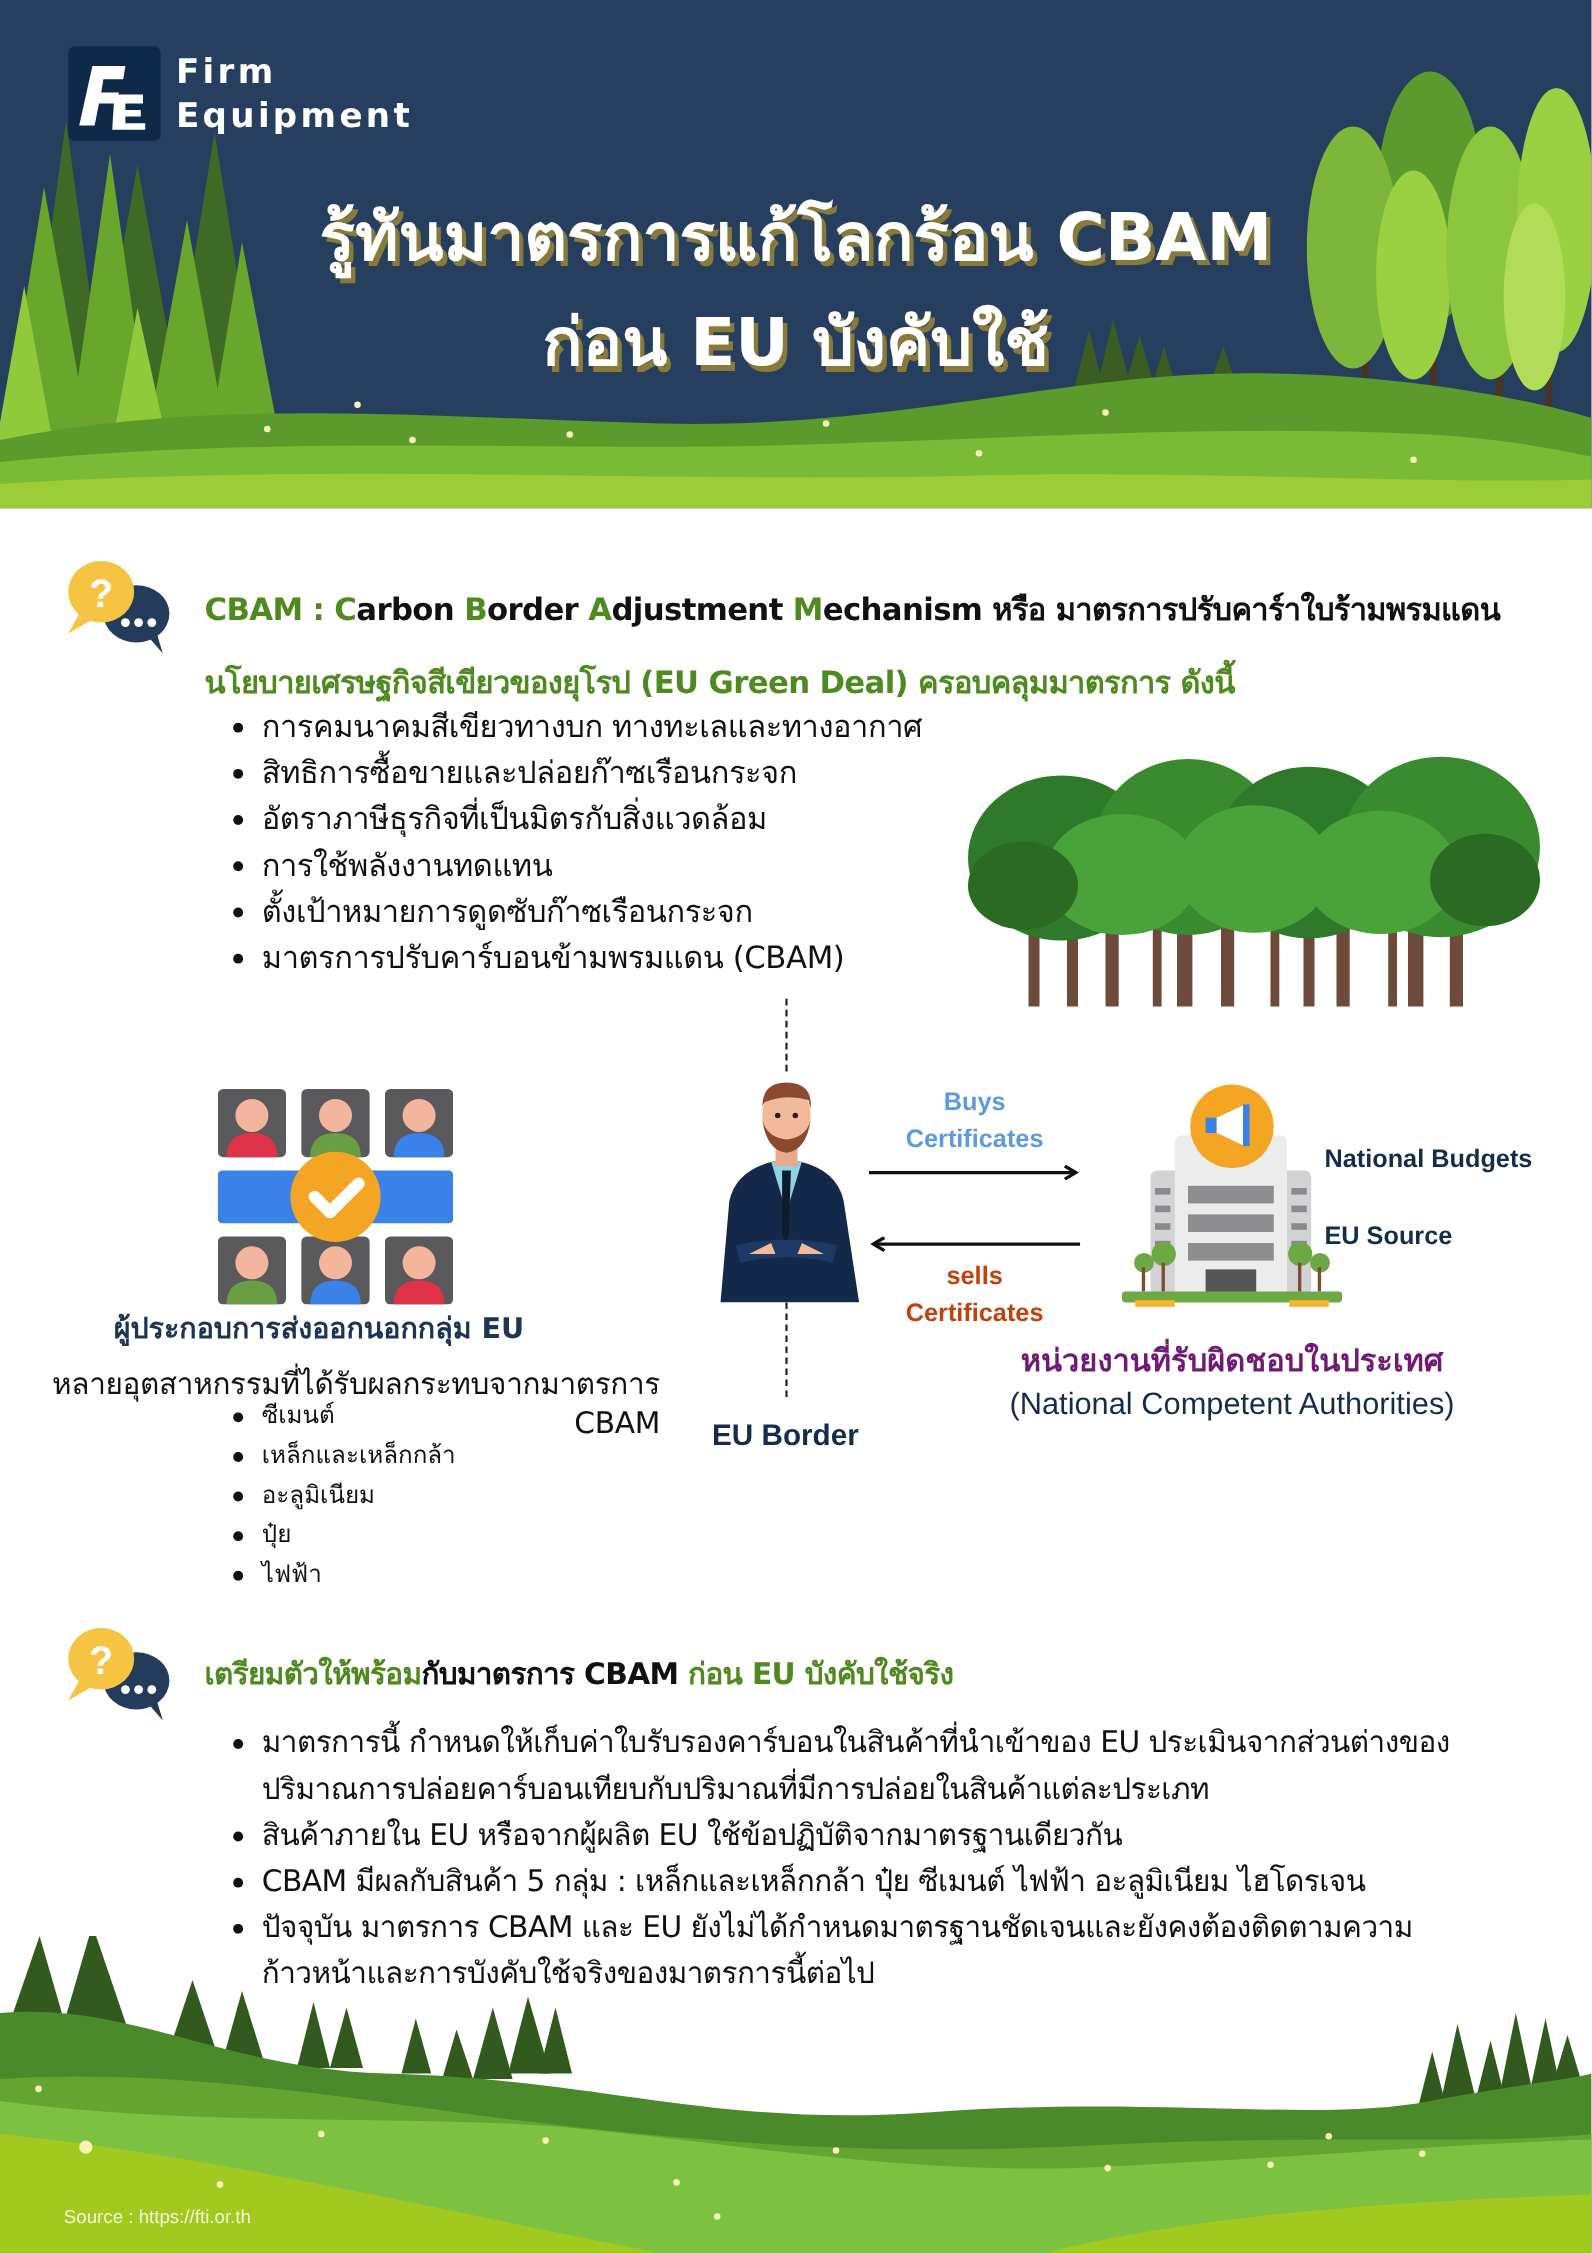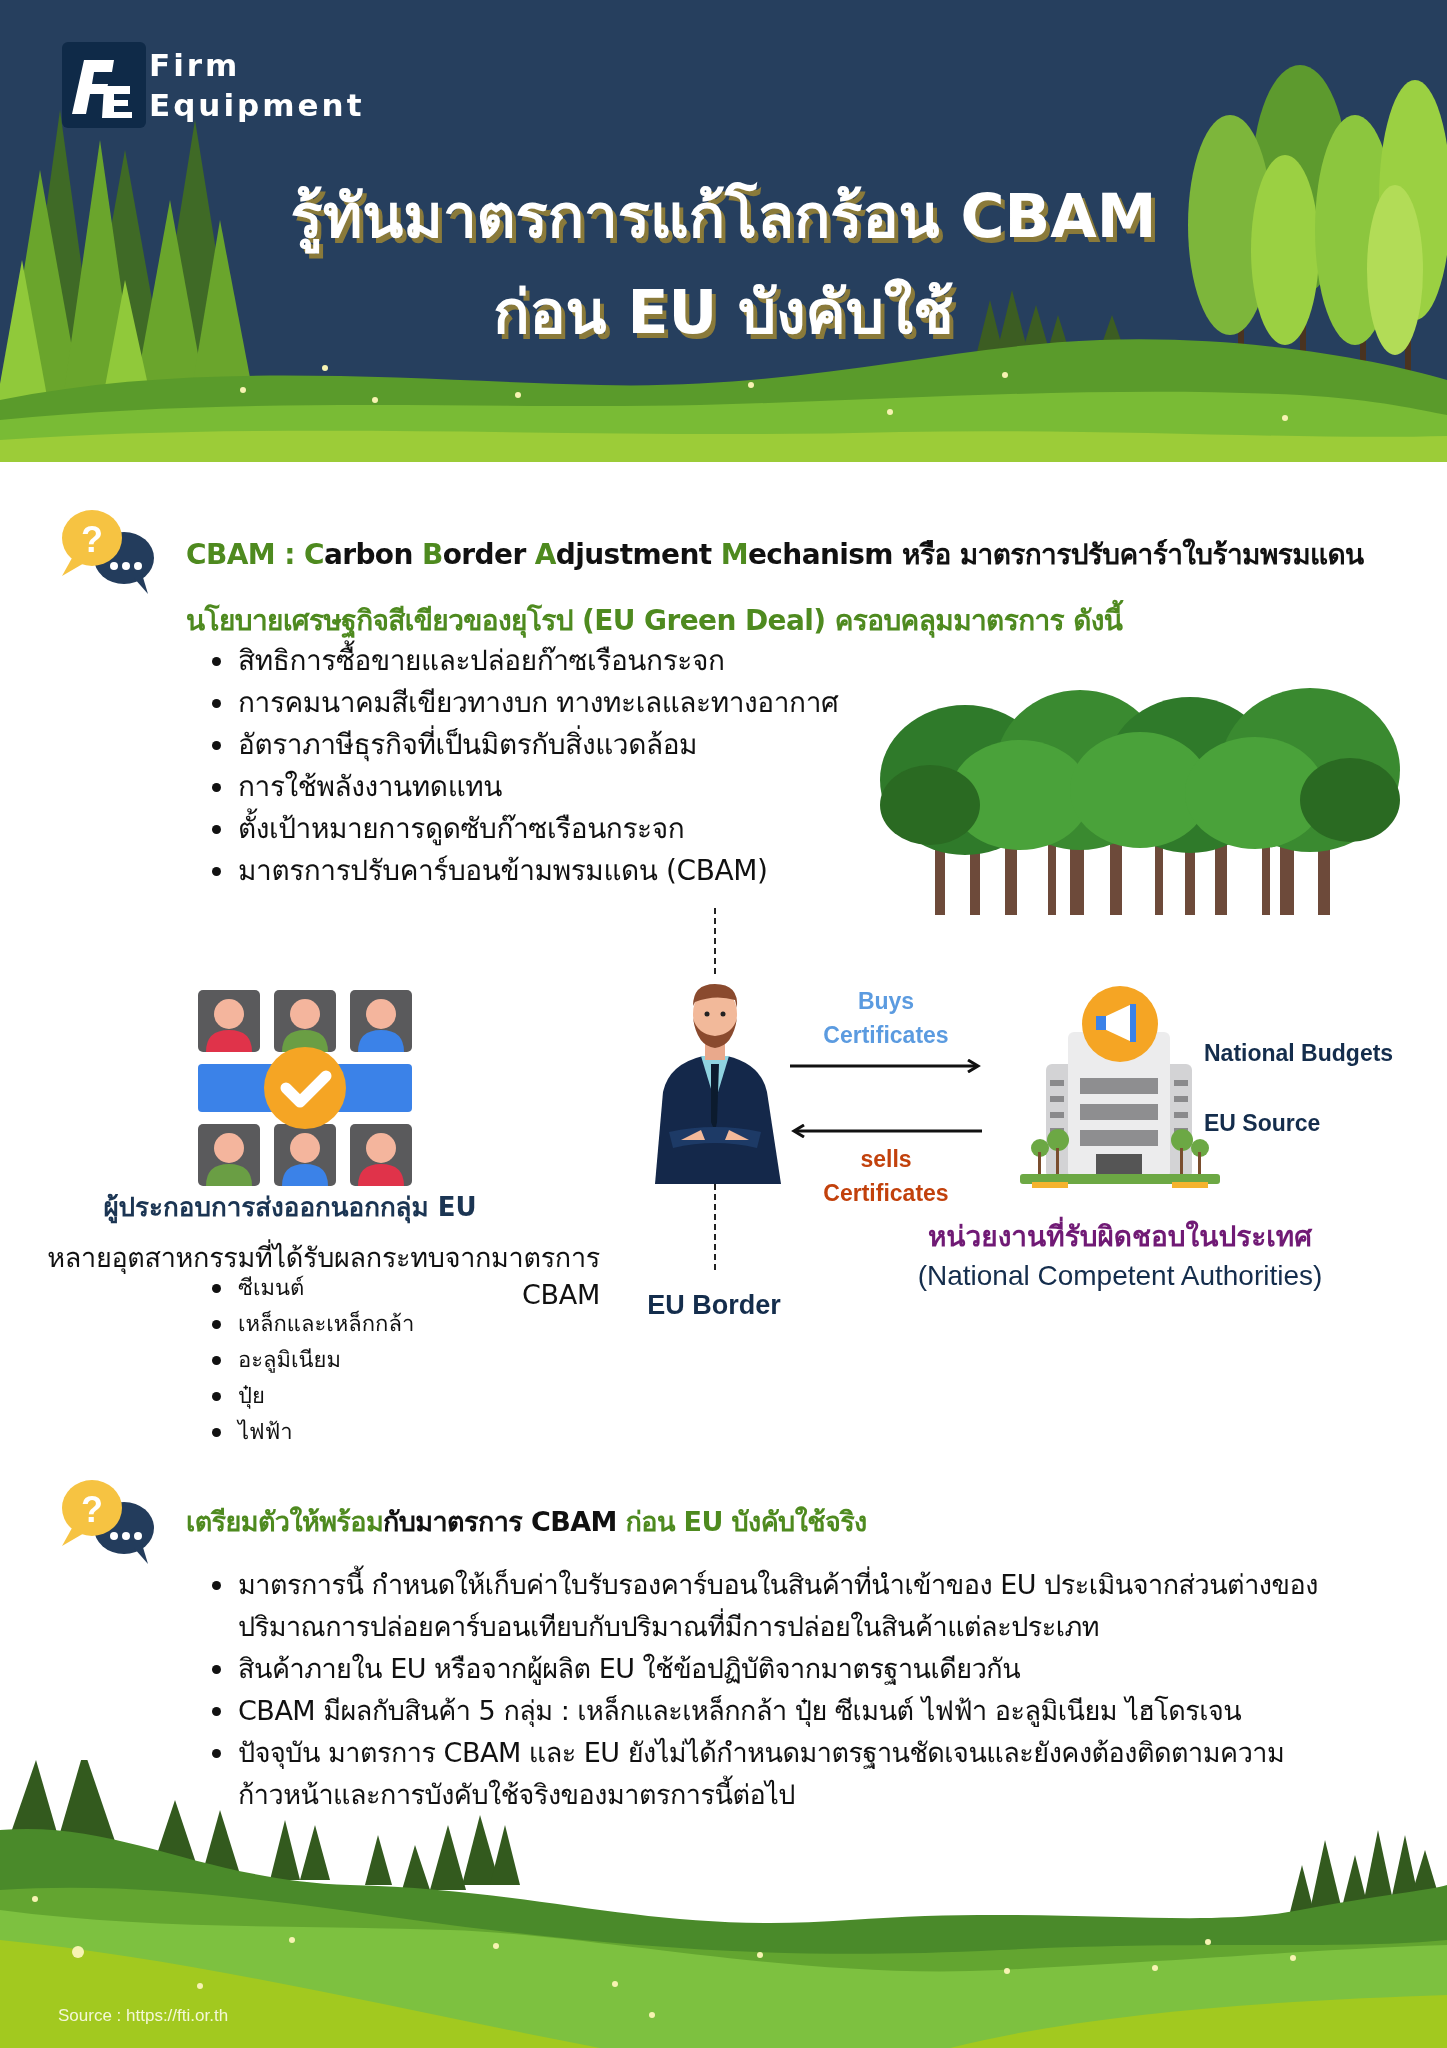--- a/index.html
+++ b/index.html
@@ -2,21 +2,21 @@
 <html><head>
 <meta charset="utf-8">
 <style>
 *{box-sizing:border-box;margin:0;padding:0}
 html,body{width:1447px;height:2048px;overflow:hidden;background:#fff}
 body{position:relative;font-family:"Liberation Sans","DejaVu Sans",sans-serif;color:#111}
 .hero{position:absolute;left:0;top:0;width:1447px;height:462px;background:#263f5e;overflow:hidden}
 .hero svg.scene{position:absolute;left:0;top:0}
 .logo{position:absolute;left:62px;top:42px;display:flex;align-items:center}
 .logo-mark{width:84px;height:86px;background:#0f2a48;border-radius:6px;position:relative}
-.logo-text{margin-left:3px;color:#fff;font-family:"DejaVu Sans",sans-serif;font-weight:700;font-size:31px;letter-spacing:3px;line-height:40px}
+.logo-text{margin-left:14px;color:#fff;font-family:"DejaVu Sans",sans-serif;font-weight:700;font-size:31px;letter-spacing:3px;line-height:40px}
 .hero-title{position:absolute;left:0;top:168px;width:1447px;text-align:center;color:#ffffff;font-family:"DejaVu Sans",sans-serif;font-weight:700;font-size:60px;line-height:96px;text-shadow:4px 5px 0 #8a7a3a}
 .sec{position:absolute}
 .bubble-icon{position:absolute;width:104px;height:92px}
 .h-cbam{left:186px;top:532px;font-size:28px;font-weight:700;color:#111;white-space:nowrap;font-family:"DejaVu Sans",sans-serif;letter-spacing:-0.6px}
 .g{color:#4e8a1f}
 .h-green{left:186px;top:598px;font-size:28px;font-weight:700;color:#4e8a1f;white-space:nowrap;font-family:"DejaVu Sans",sans-serif;letter-spacing:-0.6px}
 ul.bul{list-style:none;position:absolute}
 ul.bul li{position:relative;padding-left:30px}
 ul.bul li:before{content:"";position:absolute;left:4px;width:9px;height:9px;background:#111;border-radius:50%}
 .list1{left:208px;top:640px;font-size:28px;line-height:42px;font-family:"DejaVu Sans",sans-serif;letter-spacing:-0.4px}
@@ -132,22 +132,22 @@
     <circle cx="82" cy="62" r="4" fill="#fff"></circle>
 </svg>
 
 <div class="sec h-cbam">
   <span class="g">CBAM : </span><span class="g">C</span><span>arbon </span><span class="g">B</span><span>order </span><span class="g">A</span><span>djustment </span><span class="g">M</span><span>echanism </span><span>หรือ มาตรการปรับคาร์าใบร้ามพรมแดน</span>
 </div>
 
 <div class="sec h-green">นโยบายเศรษฐกิจสีเขียวของยุโรป (EU Green Deal) ครอบคลุมมาตรการ ดังนี้</div>
 
 <ul class="bul list1">
+  <li>การคมนาคมสีเขียวทางบก ทางทะเลและทางอากาศ</li>
   <li>สิทธิการซื้อขายและปล่อยก๊าซเรือนกระจก</li>
-  <li>การคมนาคมสีเขียวทางบก ทางทะเลและทางอากาศ</li>
   <li>อัตราภาษีธุรกิจที่เป็นมิตรกับสิ่งแวดล้อม</li>
   <li>การใช้พลังงานทดแทน</li>
   <li>ตั้งเป้าหมายการดูดซับก๊าซเรือนกระจก</li>
   <li>มาตรการปรับคาร์บอนข้ามพรมแดน (CBAM)</li>
 </ul>
 
 <svg class="forest" width="540" height="245" viewBox="0 0 540 245">
   <g fill="#6d4a3a">
     <rect x="65" y="150" width="10" height="90"></rect>
       <rect x="100" y="150" width="10" height="90"></rect>

